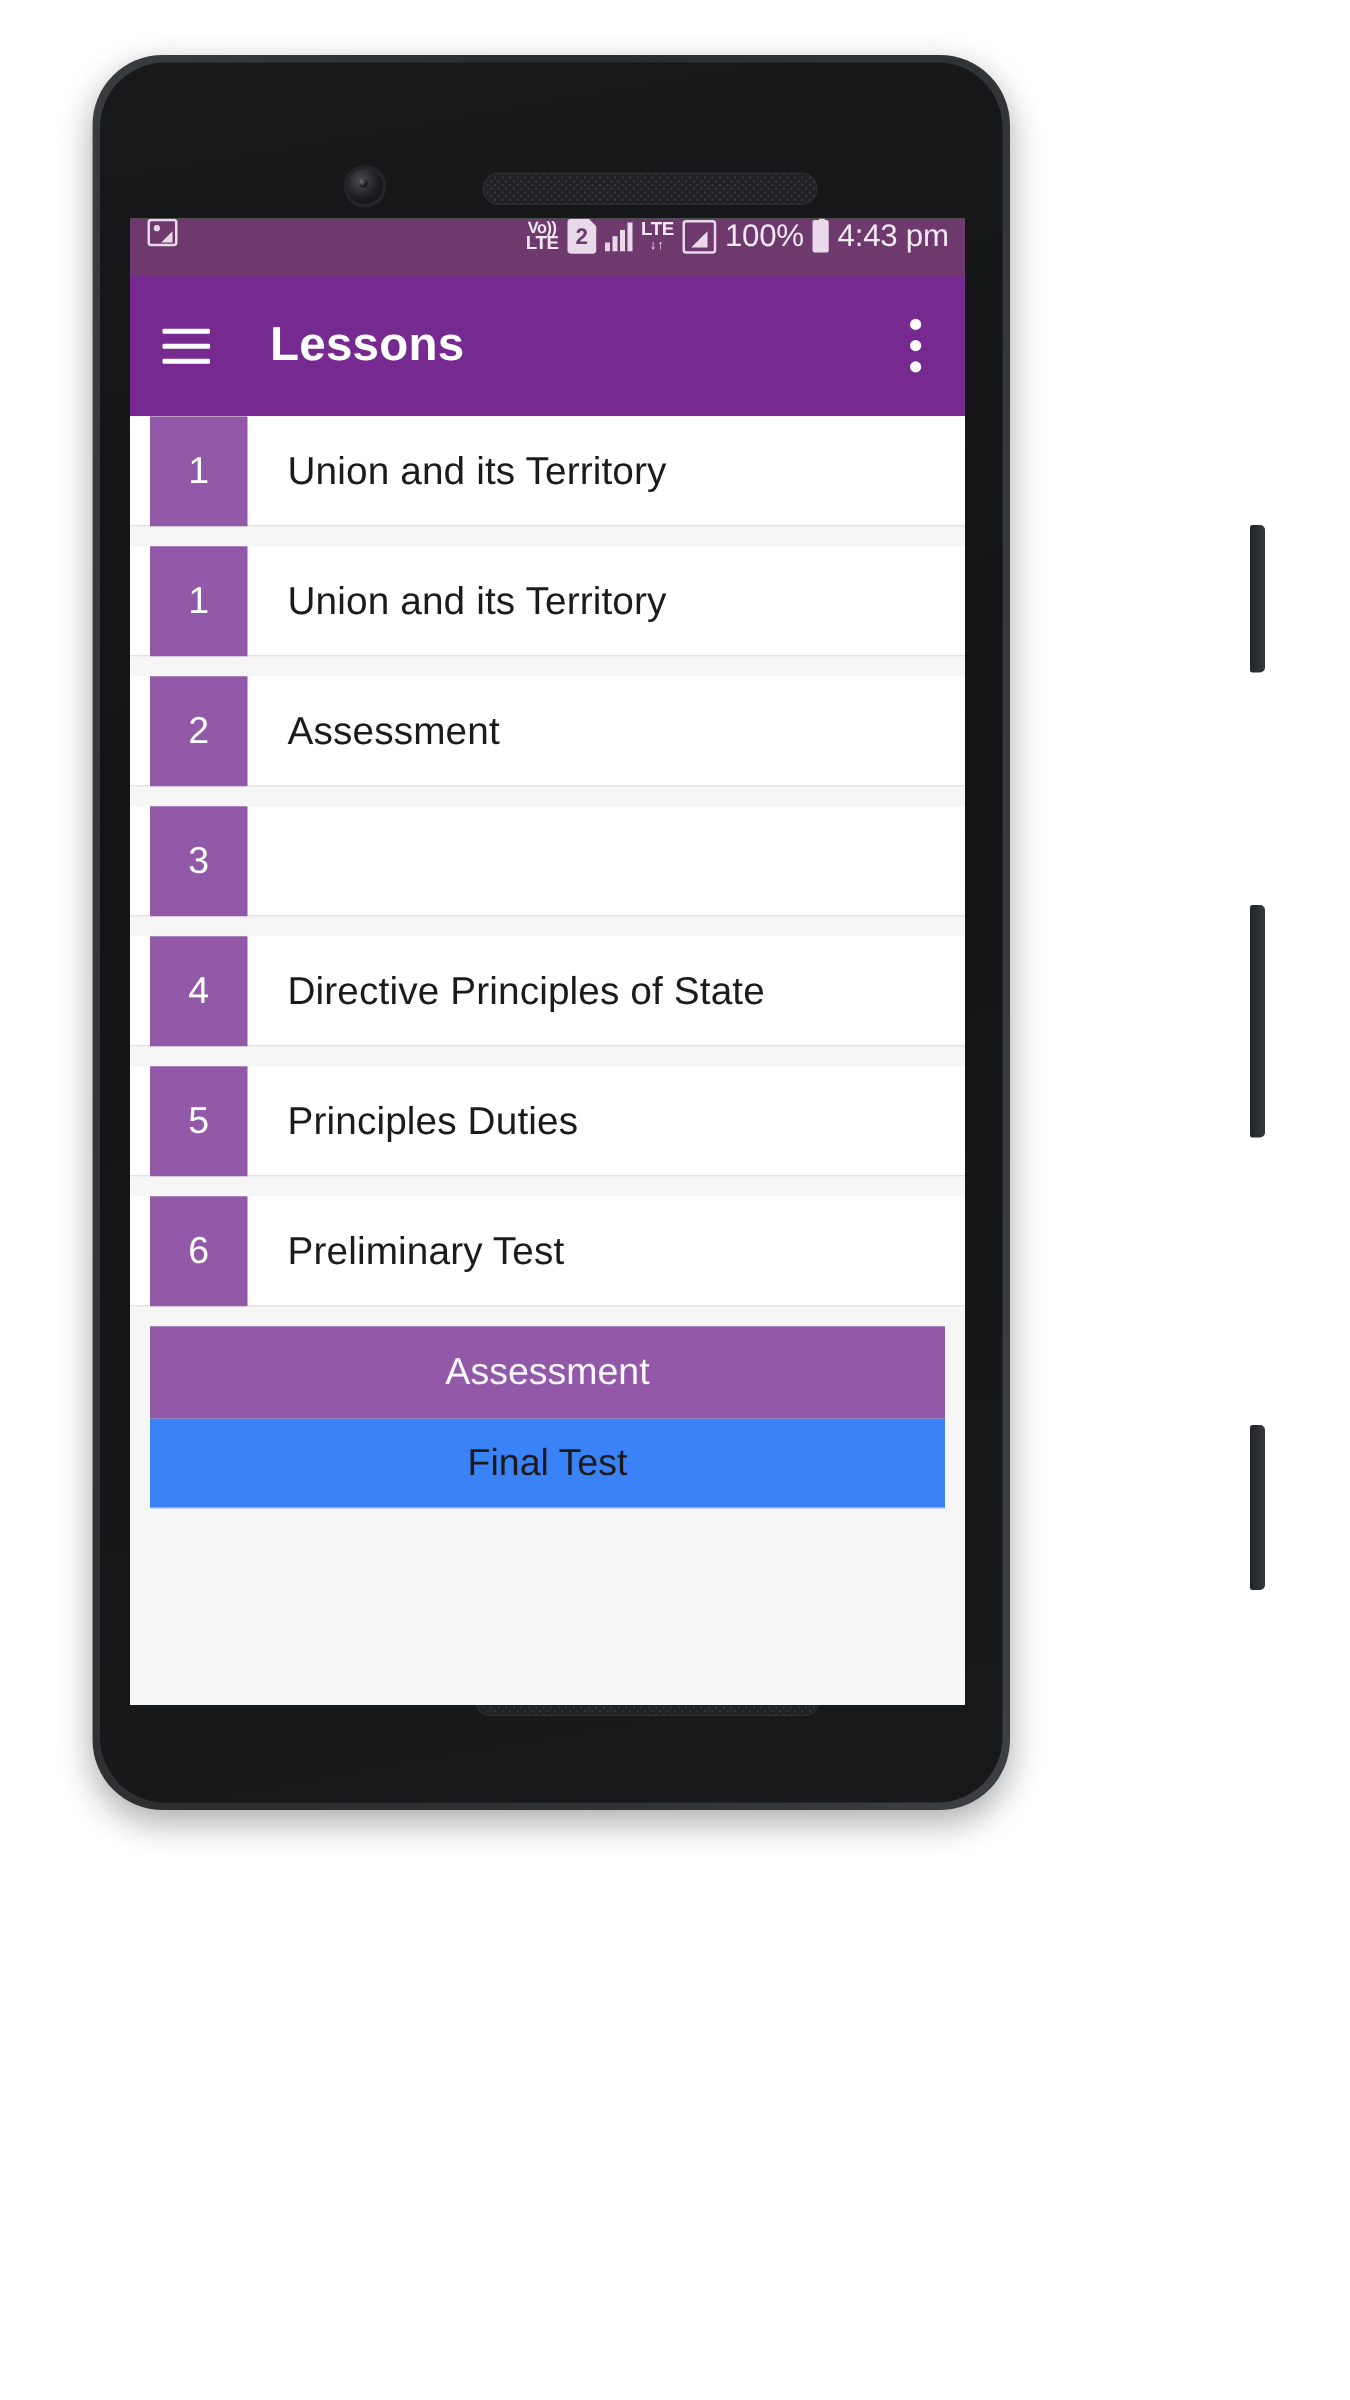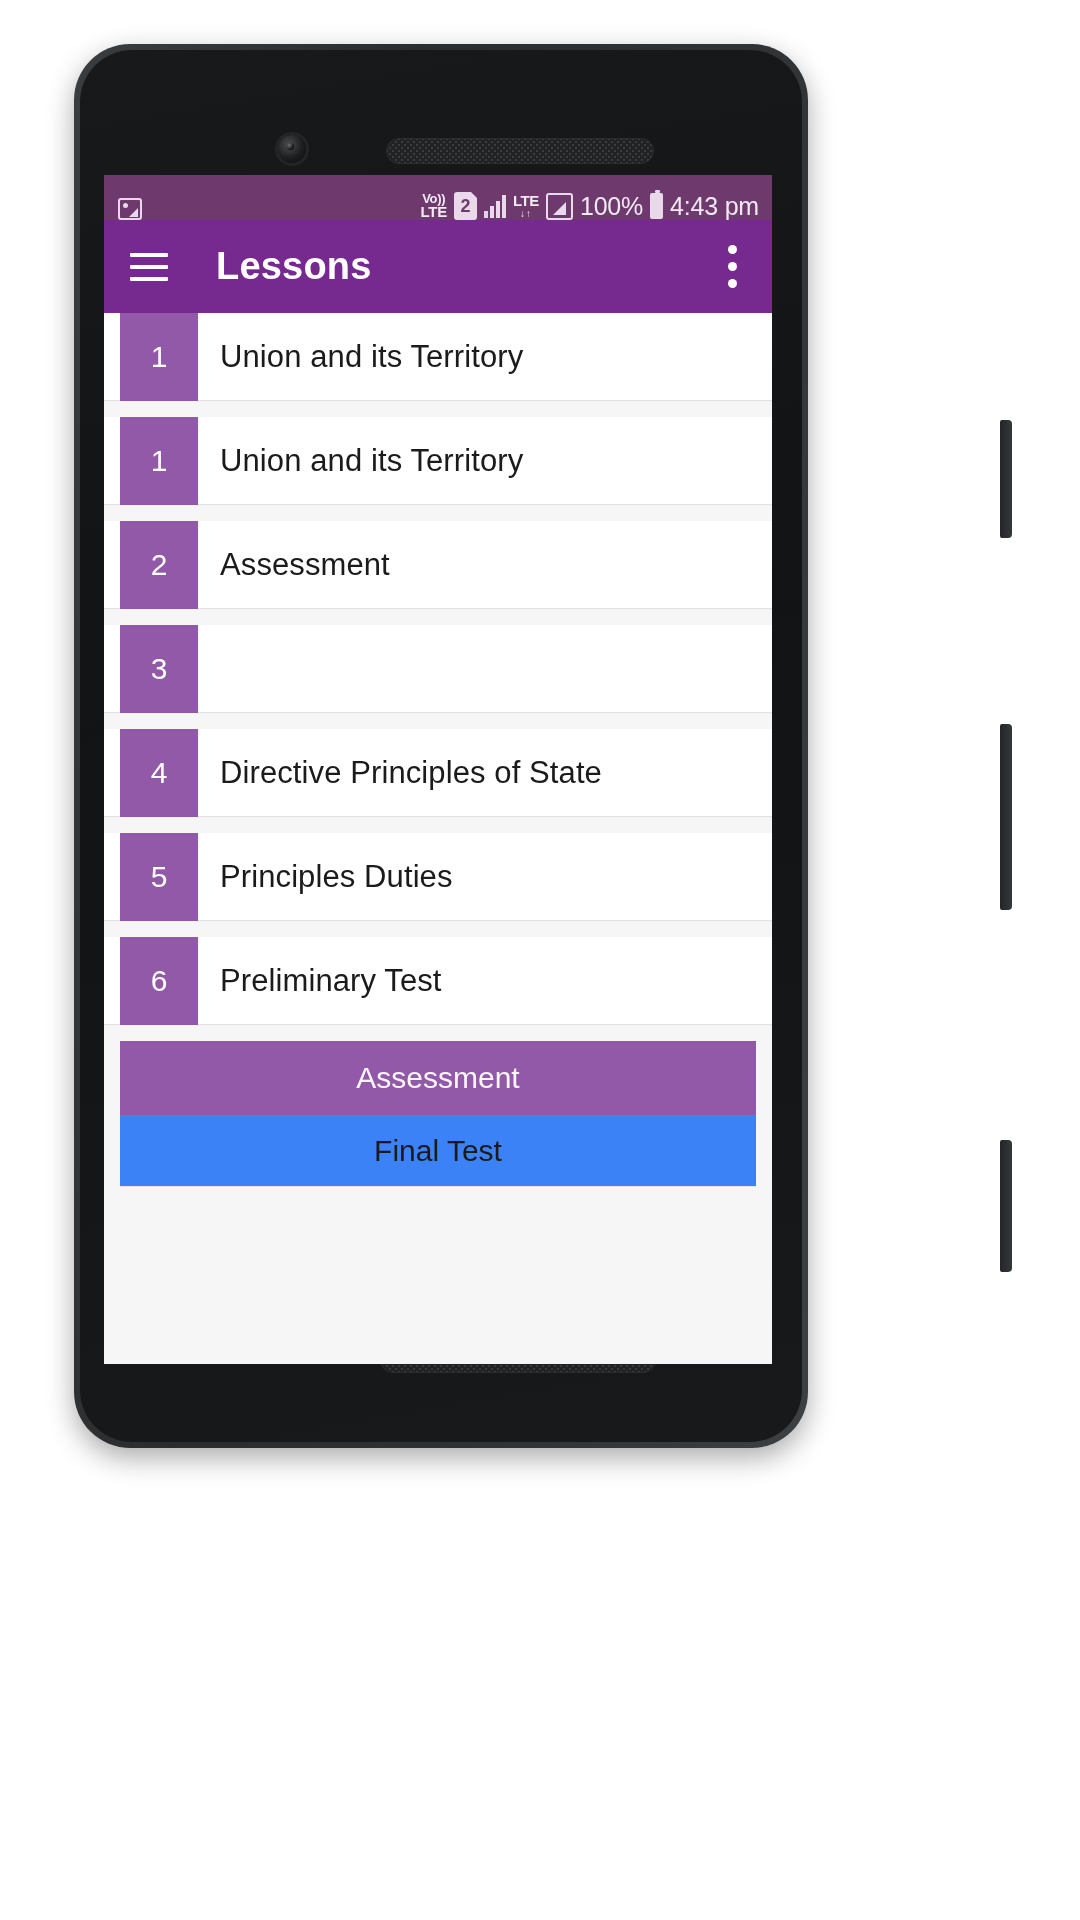--- a/index.html
+++ b/index.html
@@ -108,21 +108,21 @@
     height: 1189px;
     background: #f5f5f5;
     overflow: hidden;
   }
 
   
   .statusbar {
     height: 45px;
     background: #6e3a6e;
     display: flex;
-    align-items: flex-end;
+    align-items: flex-start;
     padding: 0 13px 0 14px;
     color: #f2e9f2;
   }
   .sb-left { display: flex; align-items: center; gap: 8px; }
   .sb-spacer { flex: 1 1 auto; }
   .sb-right {
     display: flex;
     align-items: center;
     gap: 7px;
     font-size: 25px;
@@ -210,21 +210,21 @@
     position:relative;
   }
   .ic-batt::before{
     content:"";
     position:absolute;left:3px;top:-5px;
     width:5px;height:3px;background:#ead9ea;border-radius:1px;
   }
 
   
   .appbar {
-    height: 93px;
+    height: 113px;
     background: #76298f;
     display:flex; align-items:center;
     padding: 0 22px 0 26px;
     color:#ffffff;
   }
   .hamburger { width: 38px; display:flex; flex-direction:column; gap:8px; cursor:pointer; }
   .hamburger i { display:block; height:4px; background:#fff; border-radius:1px; }
   .appbar-title {
     font-size: 38px;
     font-weight: 700;
@@ -252,21 +252,21 @@
     background: #9159a8;
     color:#ffffff;
     font-size: 30px;
     display:flex;align-items:center;justify-content:center;
     margin-left: 16px;
     flex: 0 0 auto;
   }
   .lesson-row .title {
     font-size: 31px;
     color:#1b1b1b;
-    margin-left: 22px;
+    margin-left: 32px;
     letter-spacing: 0.1px;
   }
 
   .assessment-bar {
     margin: 14px 16px 0 16px;
     height: 74px;
     background:#9159a8;
     color:#fdf7fd;
     font-size:30px;
     display:flex;align-items:center;justify-content:center;

